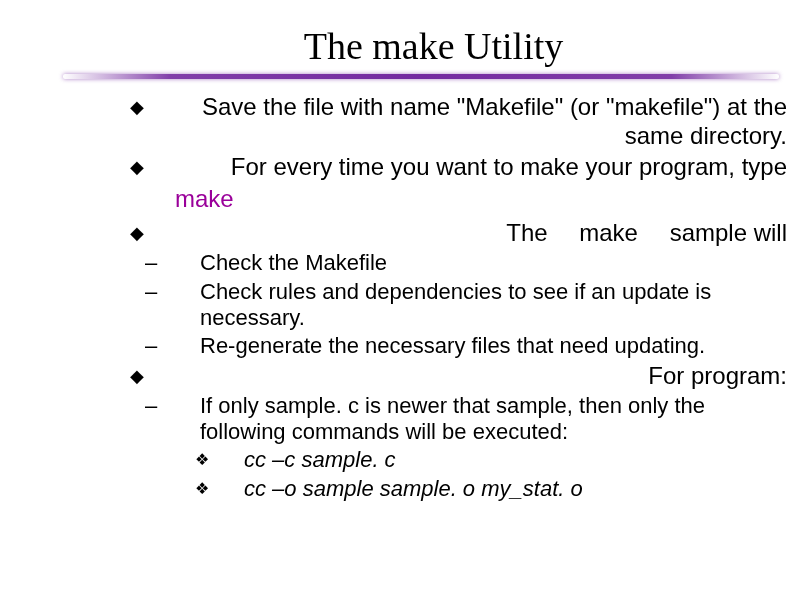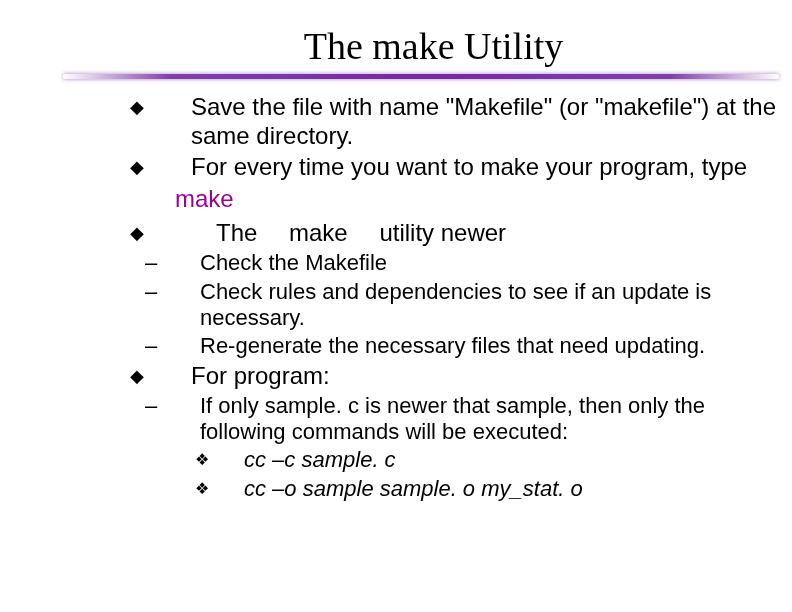--- a/index.html
+++ b/index.html
@@ -42,21 +42,21 @@
     line-height: 1.2;
     margin-bottom: 2px;
   }
   .b1 .mark {
     width: 36px;
     flex: 0 0 36px;
     text-align: left;
     font-size: 18px;
     padding-top: 4px;
   }
-  .b1 .txt { flex: 1; }
+  .b1 .txt { flex: 1; text-align: right; }
   .code-line {
     font-size: 24px;
     margin-left: 95px;
     color: #9a009a;
     padding: 2px 0 6px 0;
   }
   .b2 {
     display: flex;
     font-size: 22px;
     line-height: 1.2;
@@ -99,21 +99,21 @@
   <div class="b1">
     <div class="mark">◆</div>
     <div class="txt">For every time you want to make your program, type</div>
   </div>
 
   <div class="code-line">make</div>
 
   <div class="b1">
     <div class="mark">◆</div>
     <div class="txt">
-      <span>The </span><span class="mono">make</span><span> utility newer</span>
+      <span>The </span><span class="mono">make</span><span> sample will</span>
     </div>
   </div>
 
   <div class="b2">
     <div class="mark">–</div>
     <div class="txt">Check the Makefile</div>
   </div>
   <div class="b2">
     <div class="mark">–</div>
     <div class="txt">Check rules and dependencies to see if an update is necessary.</div>

